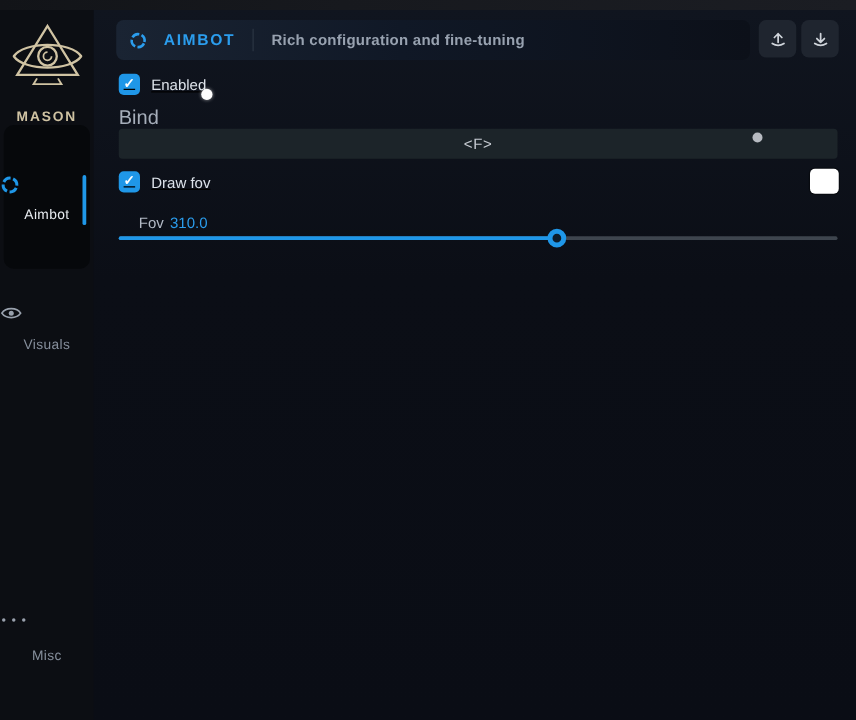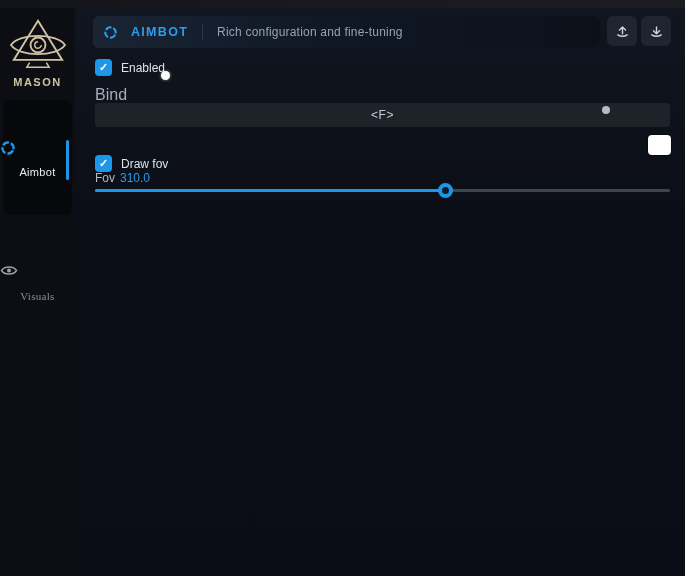--- a/index.html
+++ b/index.html
@@ -8,61 +8,61 @@
     background:#0a0d15;
     font-family:"Liberation Sans", sans-serif;
     -webkit-font-smoothing:antialiased;
   }
   .top-strip{position:absolute;left:0;top:0;width:685px;height:8px;
     background:linear-gradient(90deg,#121418,#17191e 40%,#1b1d23);}
   
   .sidebar{position:absolute;left:0;top:8px;width:75px;height:568px;background:#0c0e13;}
   .logo{position:absolute;left:0;top:10px;width:75px;text-align:center;}
   .logo svg{display:block;margin:0 auto;}
-  .logo-label{display:block;margin-top:4px;font-size:11px;font-weight:bold;
+  .logo-label{display:block;margin-top:16px;font-size:11px;font-weight:bold;
     letter-spacing:1.5px;color:#d0c3a3;}
   .nav-item{position:absolute;left:0;width:75px;text-align:center;cursor:pointer;}
   .nav-item .nav-icon{display:block;margin:0 auto 6px auto;height:16px;}
   .nav-label{font-size:11px;color:#868f9c;letter-spacing:.3px;}
   .nav-tile{position:absolute;left:3px;top:92px;width:69px;height:115px;
     background:#06080b;border-radius:8px;}
   .nav-aimbot{top:132px;}
   .nav-aimbot .nav-label{color:#e9edf2;}
   .accent-line{position:absolute;left:66px;top:132px;width:2.5px;height:40px;
     border-radius:2px;background:#1f97e8;}
-  .nav-visuals{top:256px;font-family:Liberation Serif, serif;}
+  .nav-visuals{top:236px;}
   .nav-world{top:369px;}
   .nav-misc{top:485px;}
   
   .main{position:absolute;left:75px;top:8px;width:610px;height:568px;
     background:linear-gradient(180deg,#10151f 0%,#0b0e16 38%,#0a0d15 100%);}
   .header-bar{position:absolute;left:18px;top:8px;width:507px;height:32px;
     border-radius:6px;display:flex;align-items:center;padding:0 0 0 10px;box-sizing:border-box;
     background:linear-gradient(90deg,#1a2433 0%,#101826 45%,#0c1019 100%);}
   .header-title{margin-left:13px;font-size:12.5px;font-weight:bold;letter-spacing:1.3px;color:#2b9ded;}
   .header-sep{width:1px;height:18px;background:#2a3442;margin:0 14px;}
-  .header-subtitle{font-size:12px;color:#98a2b0;letter-spacing:.2px;}
+  .header-subtitle{font-size:12px;color:#98a2b0;letter-spacing:.2px;font-weight:bold;}
   .icon-btn{position:absolute;top:8px;width:30px;height:30px;border-radius:6px;
     background:#1f252f;display:flex;align-items:center;justify-content:center;cursor:pointer;}
   .btn-upload{left:532px;} .btn-download{left:566px;}
   
-  .check-row{position:absolute;display:flex;align-items:center;}
-  .row-enabled{left:20px;top:51px;} .row-drawfov{left:20px;top:129px;margin-top:18px;}
+  .check-row{position:absolute;display:flex;align-items:center;text-decoration:underline;}
+  .row-enabled{left:20px;top:51px;} .row-drawfov{left:20px;top:129px;}
   .checkbox{width:17px;height:17px;border-radius:4px;background:#1f97e8;
     display:flex;align-items:center;justify-content:center;cursor:pointer;}
   .checkbox::after{content:"✓";color:#fff;font-size:11px;font-weight:bold;line-height:1;}
   .check-label{margin-left:9px;font-size:12px;color:#dde3ea;}
   .field-label{position:absolute;left:20px;top:78px;font-size:16px;color:#a6aeba;}
   .bind-input{position:absolute;left:20px;top:95px;width:575px;height:24px;box-sizing:border-box;
     background:#1c2429;border-radius:3px;display:flex;align-items:center;justify-content:center;cursor:pointer;}
   .bind-value{font-size:12px;color:#c6cbd2;letter-spacing:.5px;}
   .swatch{position:absolute;left:573px;top:127px;width:23px;height:20px;border-radius:4px;
     background:#ffffff;box-shadow:0 0 0 1px rgba(0,0,0,.35);cursor:pointer;}
   .fov-label-row{position:absolute;left:20px;top:163px;font-size:12px;}
-  .fov-name{color:#b3bac6;} .fov-value{color:#2b9ded;margin-left:5px;}
+  .fov-name{color:#b3bac6;margin-left:16px;} .fov-value{color:#2b9ded;margin-left:5px;}
   .slider{position:absolute;left:20px;top:172px;width:575px;height:20px;cursor:pointer;}
   .slider-track{position:absolute;left:0;top:8.5px;width:100%;height:3px;border-radius:2px;background:#3e454e;}
   .slider-fill{position:absolute;left:0;top:8.5px;height:3px;border-radius:2px;background:#1f97e8;}
   .slider-handle{position:absolute;top:2.5px;width:15px;height:15px;box-sizing:border-box;
     border:4.5px solid #1f97e8;border-radius:50%;background:#0d1c2a;}
   
   .dot{position:absolute;border-radius:50%;}
   .dot-cursor{left:86px;top:63px;width:9px;height:9px;background:#fdfdfd;box-shadow:0 0 3px rgba(255,255,255,.6);}
   .dot-bind{left:527px;top:98px;width:8px;height:8px;background:#b7bbc1;}
   svg{display:block;}
@@ -102,20 +102,30 @@
     <span class="nav-icon">
       <svg width="18" height="13" viewBox="0 0 18 13" fill="none">
         <path d="M1.5 6.5 C4.5 1.8 13.5 1.8 16.5 6.5 C13.5 11.2 4.5 11.2 1.5 6.5 Z" stroke="#99a1ad" stroke-width="1.4"></path>
         <circle cx="9" cy="6.5" r="2" fill="#99a1ad"></circle>
       </svg>
     </span>
     <span class="nav-label">Visuals</span>
   </div>
 
 
+  <div class="nav-item nav-misc">
+    <span class="nav-icon">
+      <svg width="22" height="6" viewBox="0 0 22 6" fill="#99a1ad">
+        <circle cx="3" cy="3" r="1.4"></circle>
+          <circle cx="11" cy="3" r="1.4"></circle>
+          <circle cx="19" cy="3" r="1.4"></circle>
+      </svg>
+    </span>
+    <span class="nav-label">Misc</span>
+  </div>
 </div>
 
 <div class="main">
 
   <div class="header-bar">
     <span>
       <svg width="15" height="15" viewBox="0 0 16 16" fill="none">
         <circle cx="8" cy="8" r="5.5" stroke="#2b9ded" stroke-width="2.2" stroke-dasharray="6.54 2.1" transform="rotate(25 8 8)"></circle>
       </svg>
     </span>

